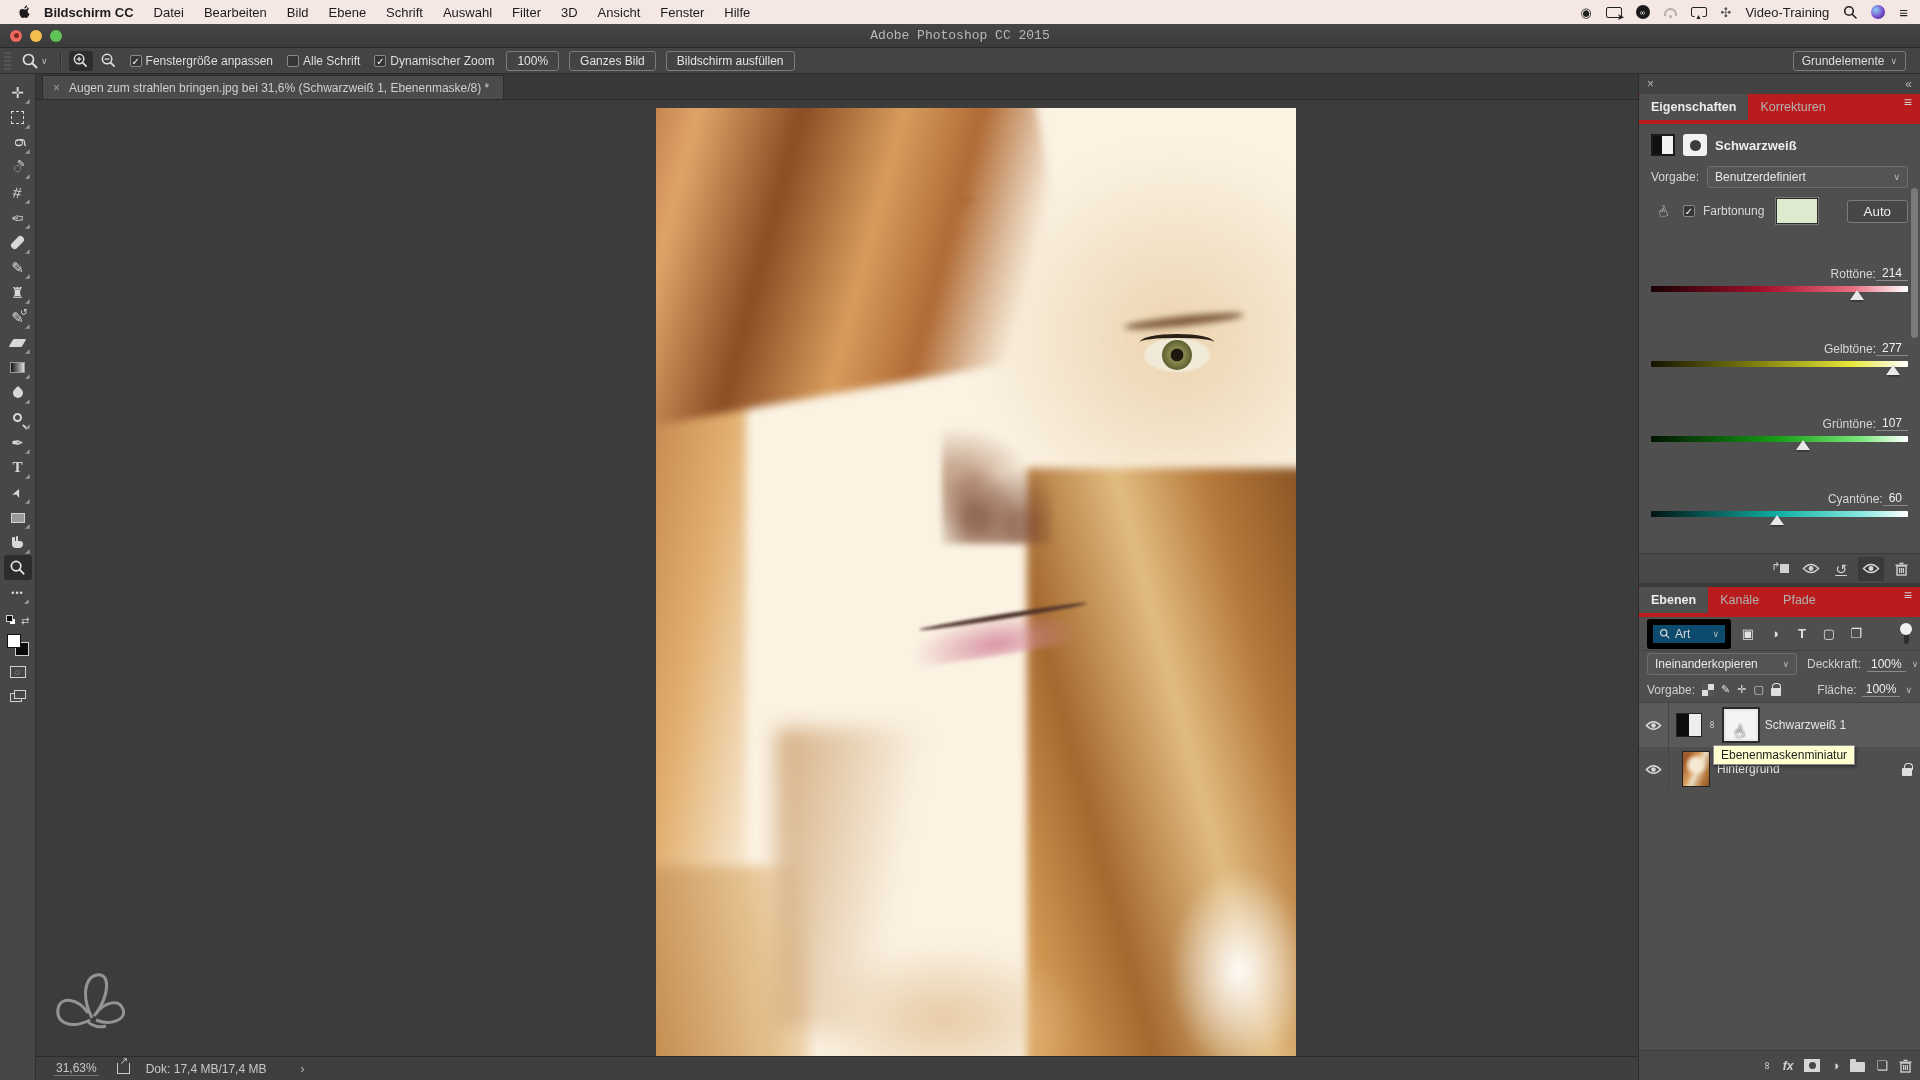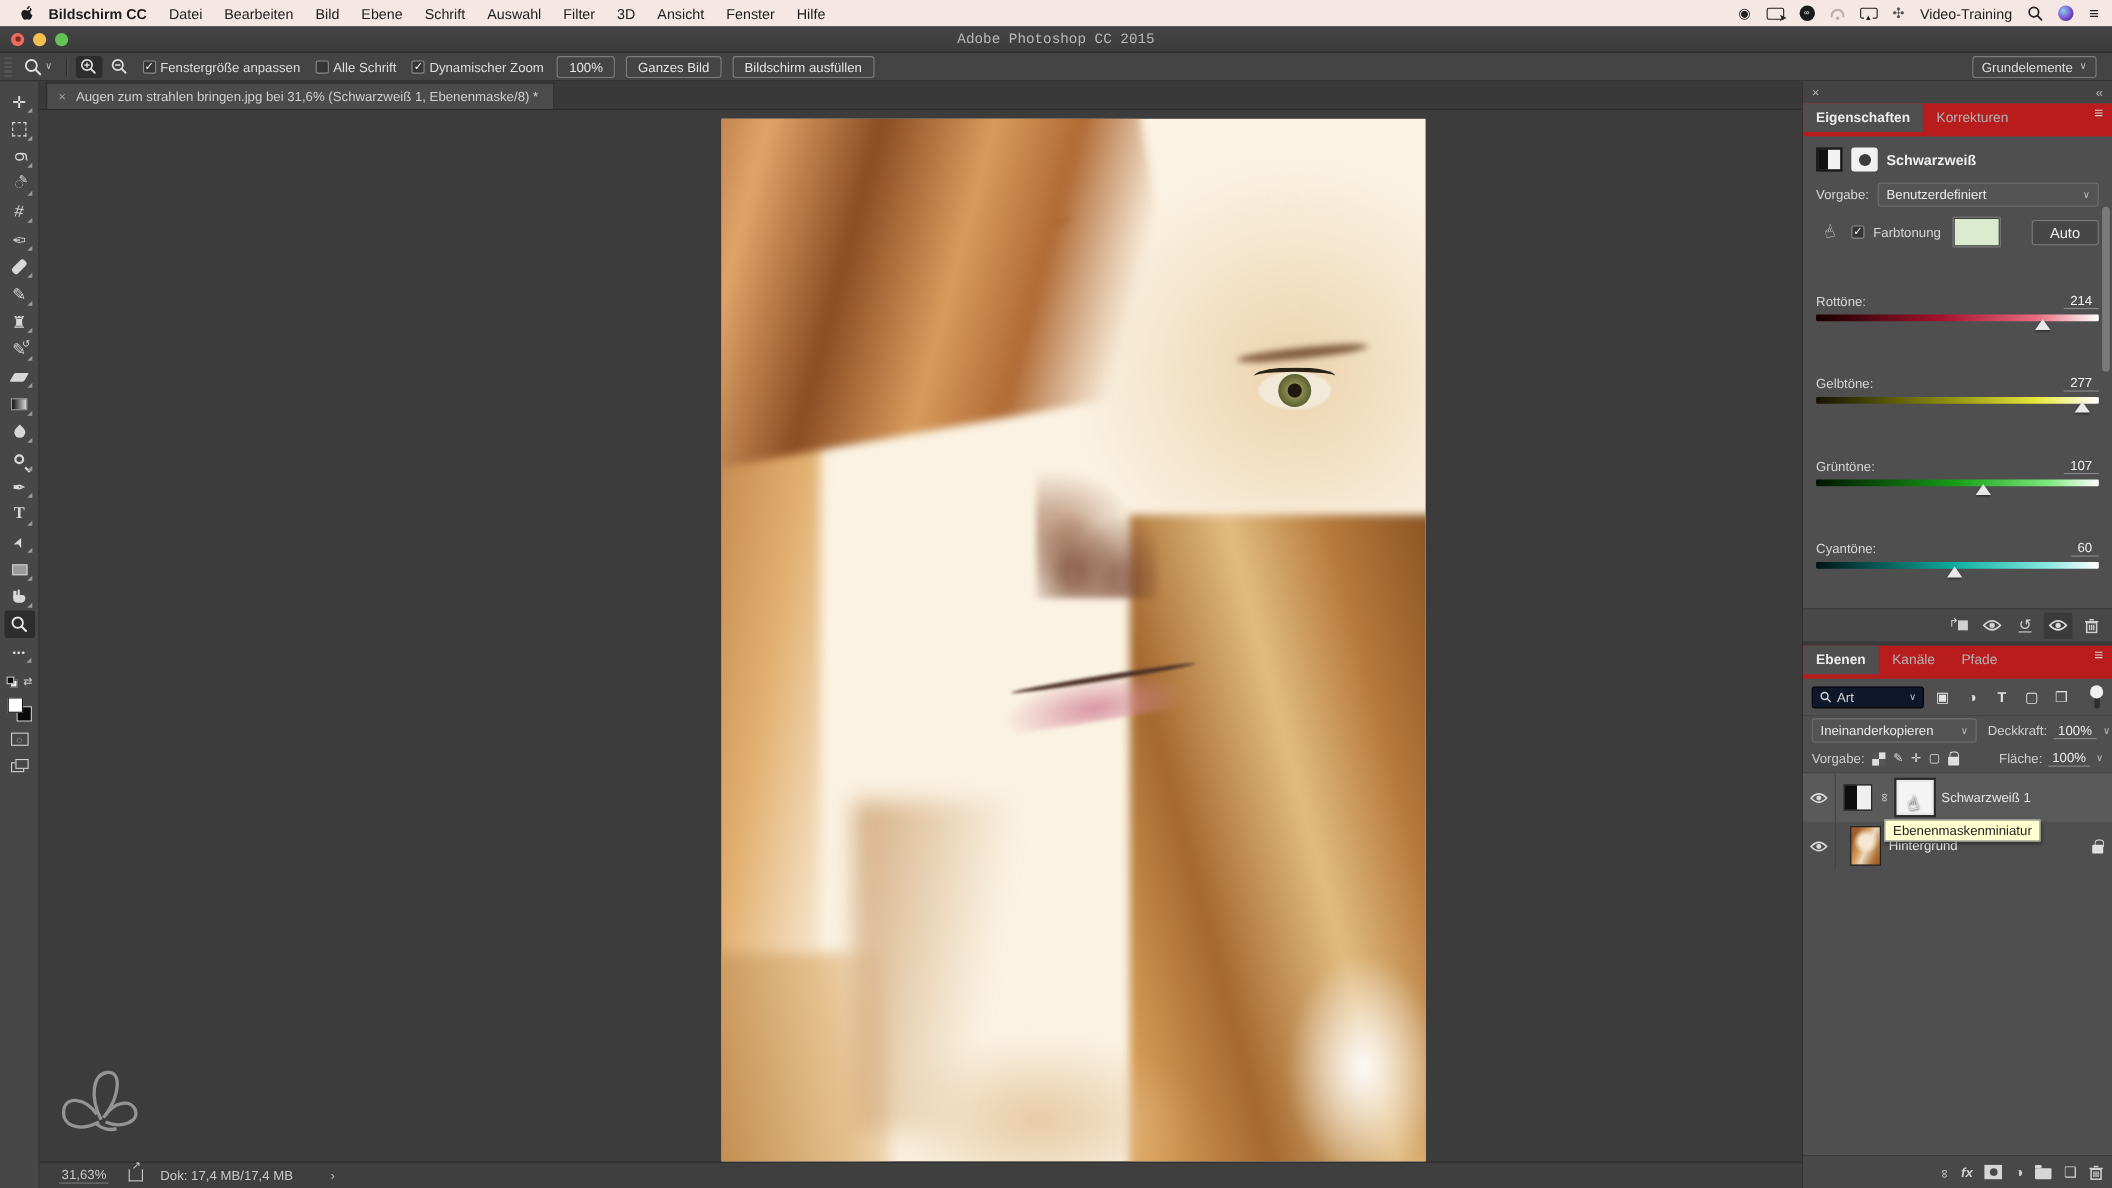--- a/index.html
+++ b/index.html
@@ -156,42 +156,42 @@
   .mask-ic i { width:11px; height:11px; border-radius:50%; background:#3c3c3c; }
   .adjhead b { font-size:13px; color:#eee; }
   .presetrow { display:flex; align-items:center; gap:8px; margin-bottom:10px; }
   .well { flex:1; background:#545454; border:1px solid #6e6e6e; border-radius:3px; padding:3px 7px; display:flex; align-items:center; color:#e8e8e8;}
   .well .chev { margin-left:auto; }
   .tintrow { display:flex; align-items:center; gap:8px; margin-bottom:12px; }
   .fingerbtn { font-size:16px; color:#e0e0e0; transform:rotate(-18deg); width:24px; text-align:center;}
   .swatch { width:42px; height:26px; border:1px solid #2c2c2c; outline:1px solid #777; margin-left:4px;}
   .autobtn { margin-left:auto; border:1px solid #7c7c7c; border-radius:3px; padding:3px 16px; background:#474747; color:#ececec;}
   .slider { margin-bottom:9px; }
-  .slider .toprow { display:flex; justify-content:space-between; align-items:flex-end; margin-bottom:5px;margin-top:42px;}
+  .slider .toprow { display:flex; justify-content:flex-end; align-items:flex-end; margin-bottom:5px;margin-top:42px;}
   .slider .val { color:#f0f0f0; border-bottom:1px solid #8a8a8a; padding:0 6px; }
   .slider .trackwrap { position:relative; height:13px; }
   .slider .track { position:absolute; left:0; right:0; top:0; height:6px; border-radius:1px; }
   .slider .thumb { position:absolute; top:4px; width:0; height:0; transform:translateX(-7px);
       border-left:7px solid transparent; border-right:7px solid transparent; border-bottom:10px solid #e8e8e8;
       filter:drop-shadow(0 1px 1px rgba(0,0,0,.5)); }
   .pscroll { position:absolute; right:2px; top:64px; width:7px; height:150px; background:#7a7a7a; border-radius:4px;}
   .pfooter { height:30px; background:#484848; border-top:1px solid #3a3a3a; display:flex; align-items:center;
              justify-content:flex-end; gap:4px; padding-right:6px; color:#d0d0d0;}
   .pfbtn { width:26px; height:24px; display:flex; align-items:center; justify-content:center; border-radius:2px; font-size:14px;}
   .pfbtn.pressed { background:#3a3a3a; }
   .clip-ic { position:relative; width:15px; height:12px;}
   .clip-ic i{position:absolute; right:0; top:1px; width:9px; height:9px; background:#d0d0d0;}
   .clip-ic::before{content:"↳"; position:absolute; left:-2px; top:-4px; font-size:11px; transform:scaleY(-1);}
   .eyeprev { position:relative; }
   svg.eye-svg { display:block; }
   .gap { height:4px; background:#3a3a3a; }
 
   
   .lfilter { height:34px; display:flex; align-items:center; gap:7px; padding:0 8px; color:#d6d6d6; border-bottom:1px solid #444;}
-  .searchwell { width:102px; background:#0f172a; border:1px solid #000000; border-radius:3px; padding:2px 6px;
+  .searchwell { width:84px; background:#0c4a6e; border:6px solid #000000; border-radius:3px; padding:2px 6px;
                 display:flex; align-items:center; gap:5px; }
   .searchwell .chev{ margin-left:auto;}
   .fic { font-size:13px; color:#e2e2e2; width:20px; text-align:center;}
   .pin { margin-left:auto; position:relative; width:12px; height:22px;}
   .pin .ball{ position:absolute; top:0; left:0; width:12px; height:12px; background:#f0f0f0; border-radius:50%;}
   .pin .stem{ position:absolute; top:11px; left:3.5px; width:5px; height:10px; background:#2e2e2e; border-radius:3px;}
   .blendrow { height:26px; display:flex; align-items:center; gap:6px; padding:0 8px; color:#cfcfcf;}
   .blendrow .well { flex:0 0 150px; }
   .uval { border-bottom:1px solid #8a8a8a; padding:0 4px; color:#eee; }
   .lockrow { height:26px; display:flex; align-items:center; gap:7px; padding:0 8px; color:#cfcfcf; border-bottom:1px solid #444;}

